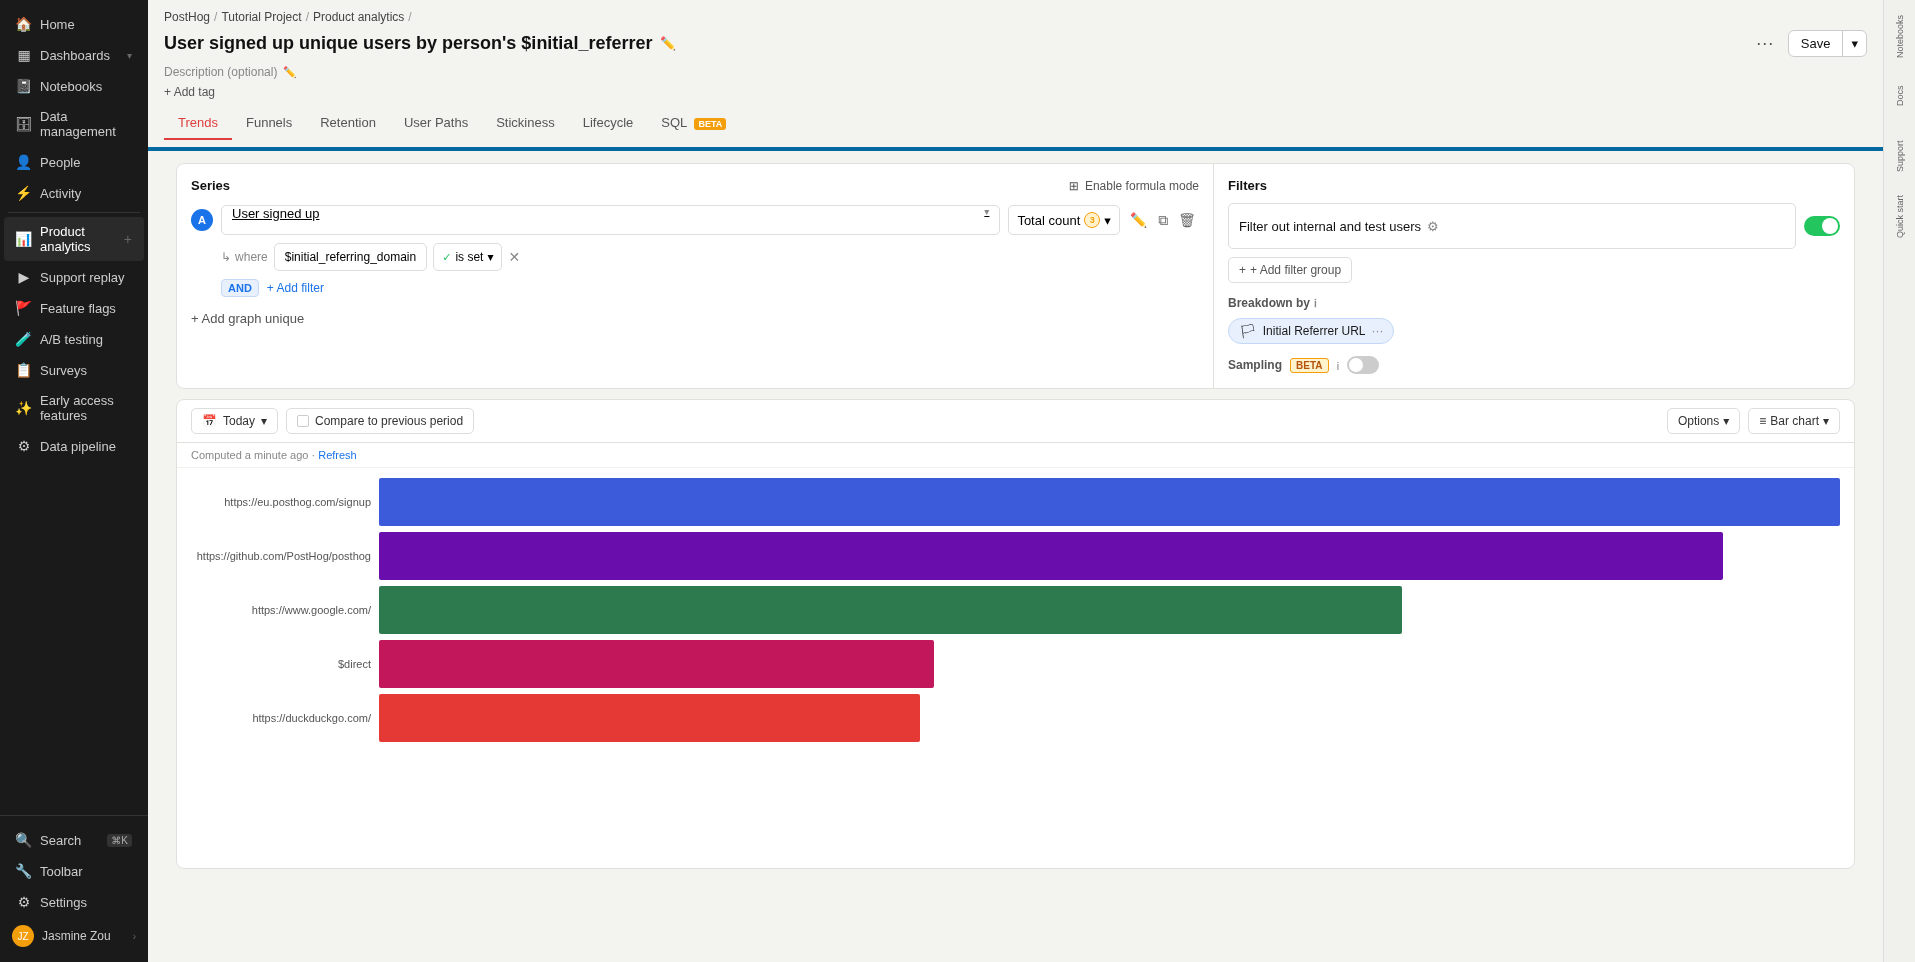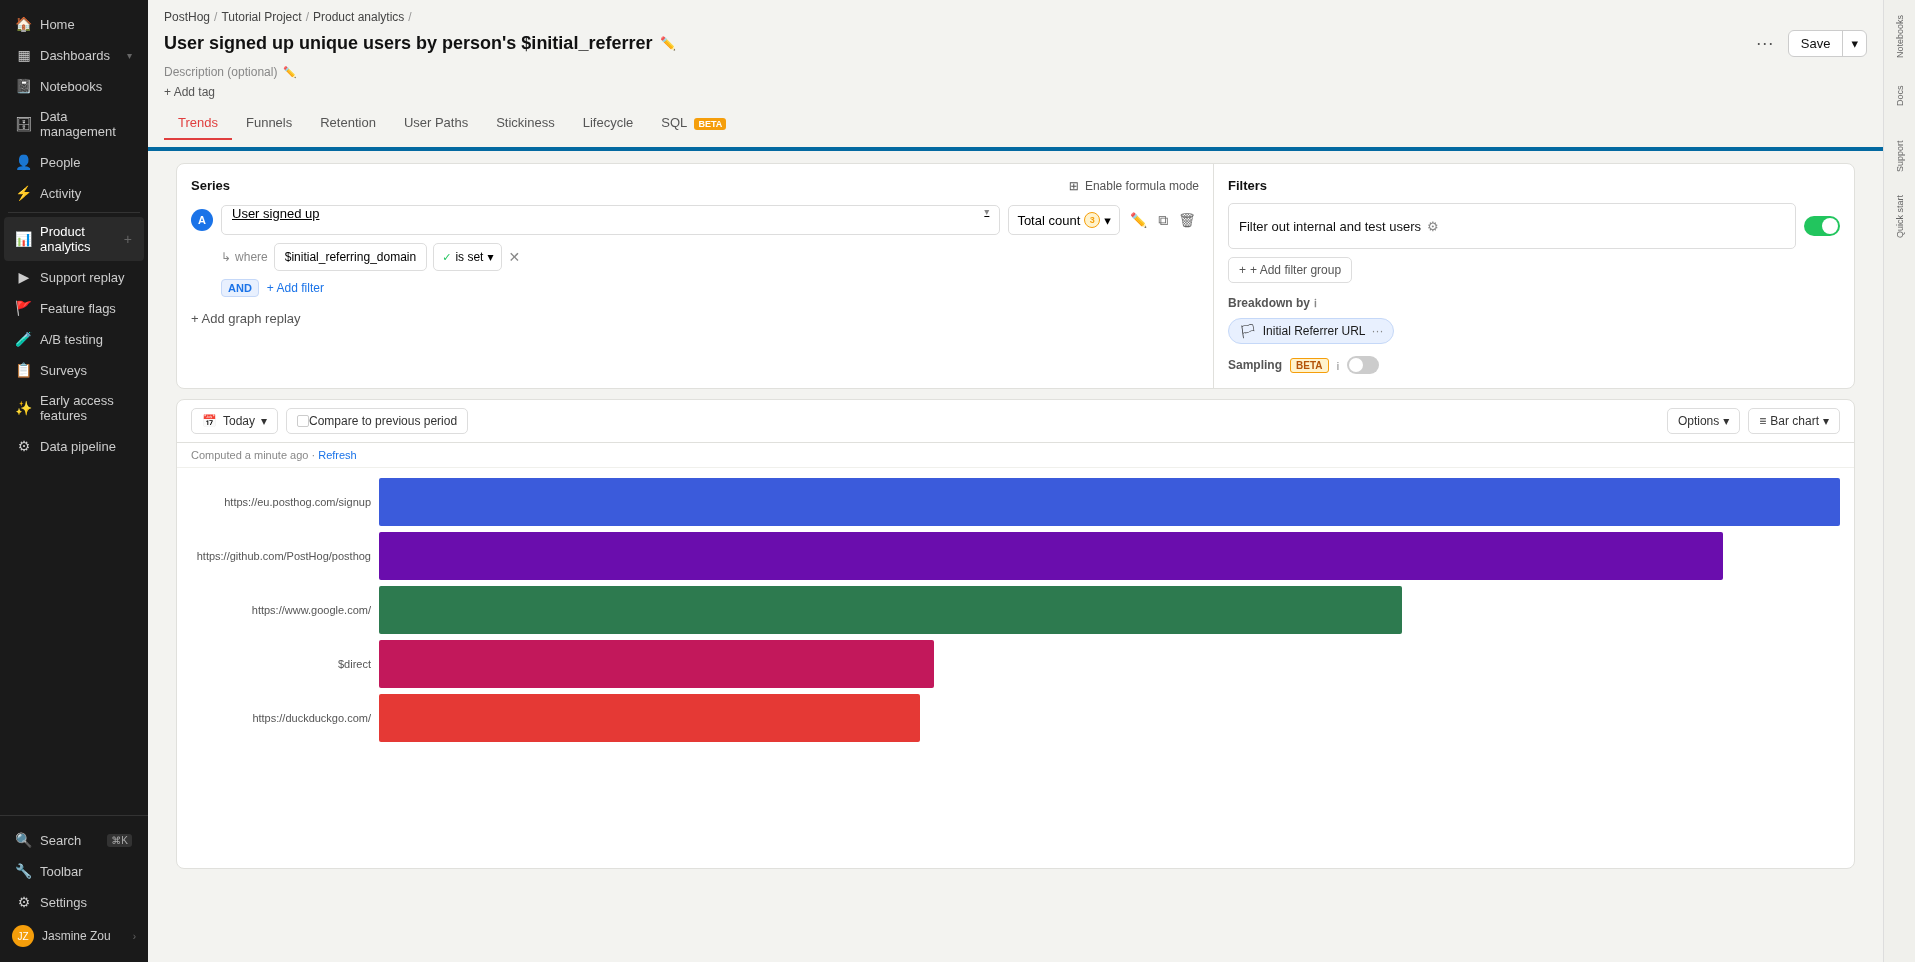--- a/index.html
+++ b/index.html
@@ -230,21 +230,21 @@
       padding: 8px 14px; border-bottom: 1px solid #e0e0dc;
     }
     .chart-controls-left { display: flex; align-items: center; gap: 8px; }
     .date-btn {
       display: flex; align-items: center; gap: 6px;
       background: #fff; border: 1px solid #ddd; border-radius: 5px;
       padding: 5px 10px; font-size: 12px; cursor: pointer; color: #333;
     }
     .date-btn .cal-icon { font-size: 12px; color: #555; }
     .compare-btn {
-      display: flex; align-items: center; 
+      display: flex; align-items: center; gap: 6px;
       background: #fff; border: 1px solid #ddd; border-radius: 5px;
       padding: 5px 10px; font-size: 12px; cursor: pointer; color: #333;
     }
     .compare-checkbox { width: 12px; height: 12px; border: 1px solid #ccc; border-radius: 2px; display: inline-block; flex-shrink: 0; }
     .chart-controls-right { display: flex; align-items: center; gap: 8px; }
     .options-btn {
       display: flex; align-items: center; gap: 4px;
       background: #fff; border: 1px solid #ddd; border-radius: 5px;
       padding: 5px 10px; font-size: 12px; cursor: pointer; color: #333;
     }
@@ -464,21 +464,21 @@
         </div>
 
         <div style="margin-left:30px;display:flex;align-items:center;gap:8px;margin-bottom:8px;">
           <span class="and-badge">AND</span>
           <button class="add-filter-btn">
             <span>+ Add filter</span>
           </button>
         </div>
 
         <button class="add-series-btn">
-          <span>+ Add graph replay</span>
+          <span>+ Add graph unique</span>
         </button>
       </div>
 
       <div class="filters-col">
         <div class="filters-title">Filters</div>
 
         <div class="filter-tag">
           <div class="filter-tag-inner">
             <span class="filter-tag-label">
               <span>Filter out internal and test users</span>

